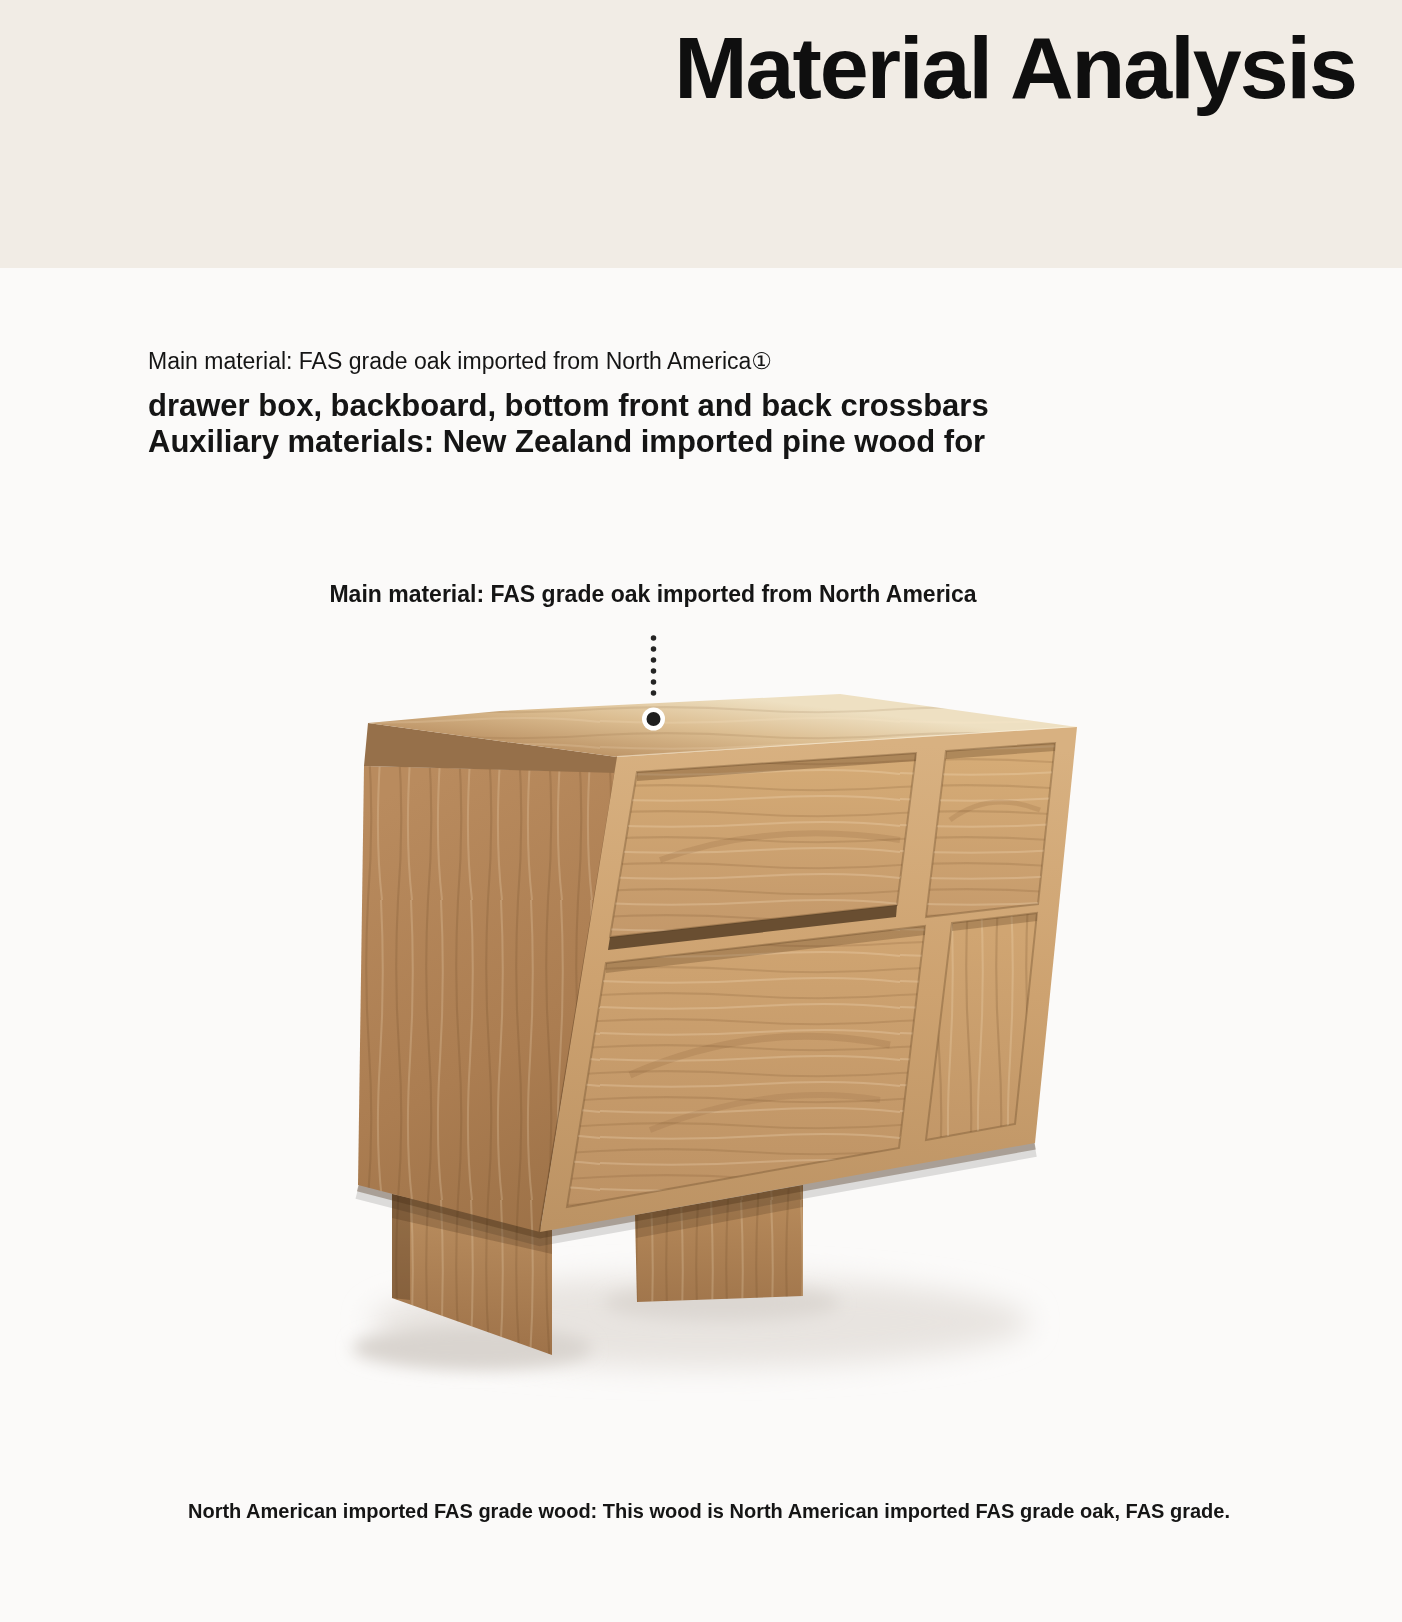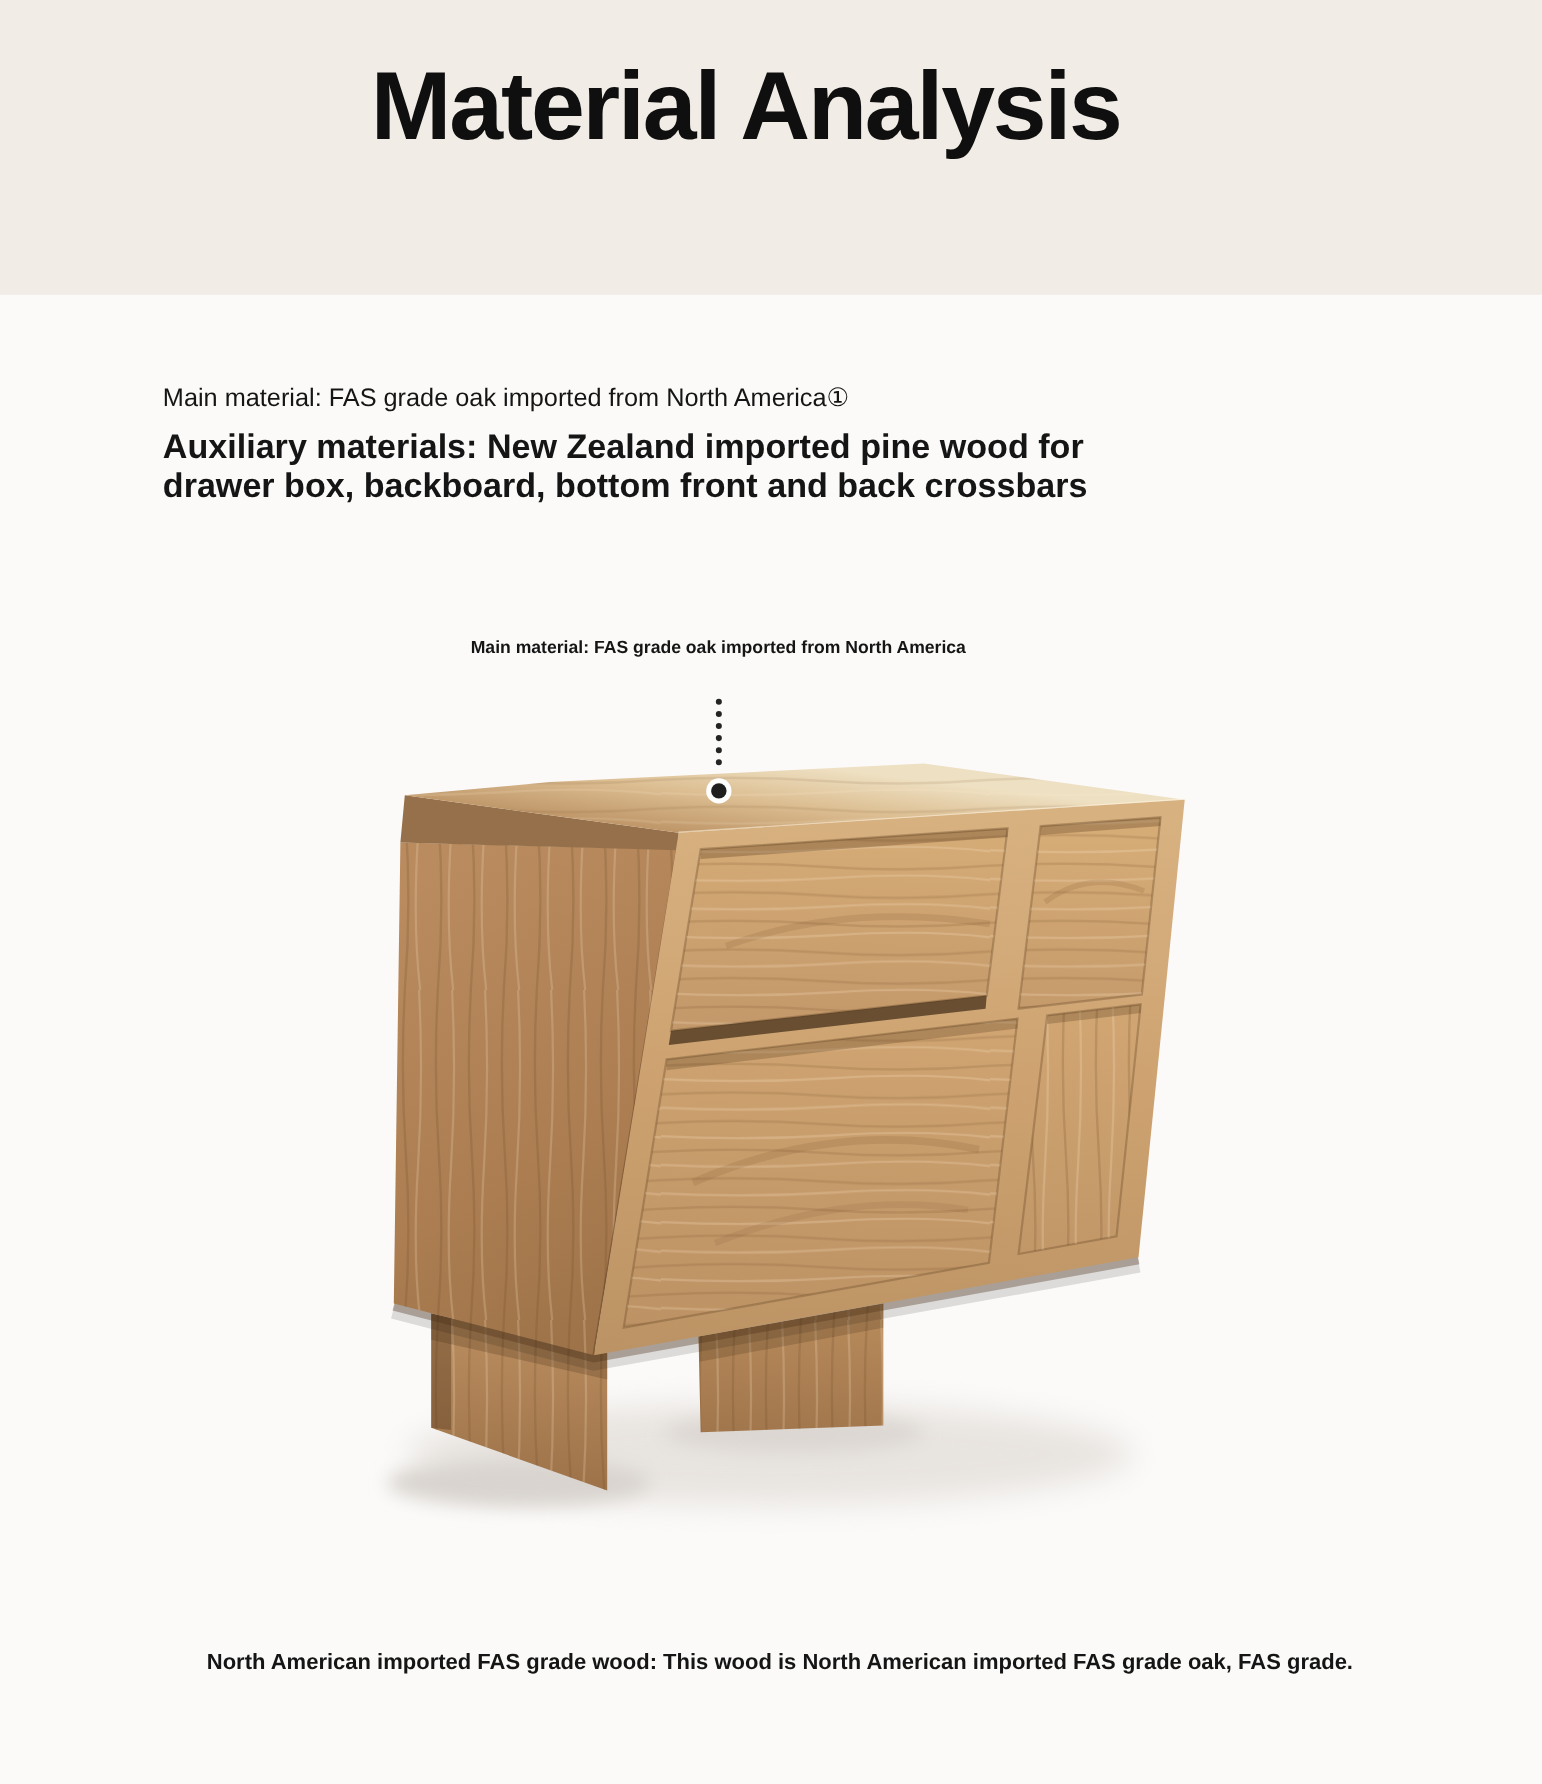--- a/index.html
+++ b/index.html
@@ -16,39 +16,38 @@
     background:var(--bg_main);
     font-family:"Liberation Sans","DejaVu Sans",sans-serif;
     color:var(--text);
   }
   .hero-band{
     position:absolute;left:0;top:0;width:1402px;height:268px;
     background:var(--bg_top);
   }
   .page-title{
     position:absolute;left:0;top:16px;width:1356px;
-    text-align:center;
+    text-align:right;
     font-size:88px;font-weight:bold;letter-spacing:-2px;
     line-height:1.18;
     color:#0f0f0f;
-    margin-top:28px;
   }
   .main-material-line{
     position:absolute;left:148px;top:348px;
     font-size:23px;font-weight:normal;
     white-space:nowrap;
   }
   .aux-material-block{
     position:absolute;left:148px;top:388px;width:950px;
     font-size:31px;font-weight:bold;line-height:36px;
   }
   .callout-label{
     position:absolute;left:0;top:581px;width:1306px;
     text-align:center;
-    font-size:16px;font-weight:bold;
+    font-size:23px;font-weight:bold;
   }
   .bottom-caption{
     position:absolute;left:8px;top:1500px;width:1402px;
     text-align:center;
     font-size:20px;font-weight:bold;
   }
   .photo-wrap{
     position:absolute;left:300px;top:610px;width:800px;height:810px;
   }
 </style>
@@ -57,22 +56,22 @@
 
 <div class="canvas">
 
   <div class="hero-band"></div>
 
   <div class="page-title">Material Analysis</div>
 
   <div class="main-material-line">Main material: FAS grade oak imported from North America①</div>
 
   <div class="aux-material-block">
+    <div>drawer box, backboard, bottom front and back crossbars</div>
     <div>Auxiliary materials: New Zealand imported pine wood for</div>
-    <div>drawer box, backboard, bottom front and back crossbars</div>
   </div>
 
   <div class="callout-label">Main material: FAS grade oak imported from North America</div>
 
   <div class="photo-wrap">
     <svg width="800" height="810" viewBox="300 610 800 810" xmlns="http://www.w3.org/2000/svg">
       <defs>
         <filter id="b8" x="-50%" y="-50%" width="200%" height="200%">
             <feGaussianBlur stdDeviation="8"></feGaussianBlur>
           </filter>

